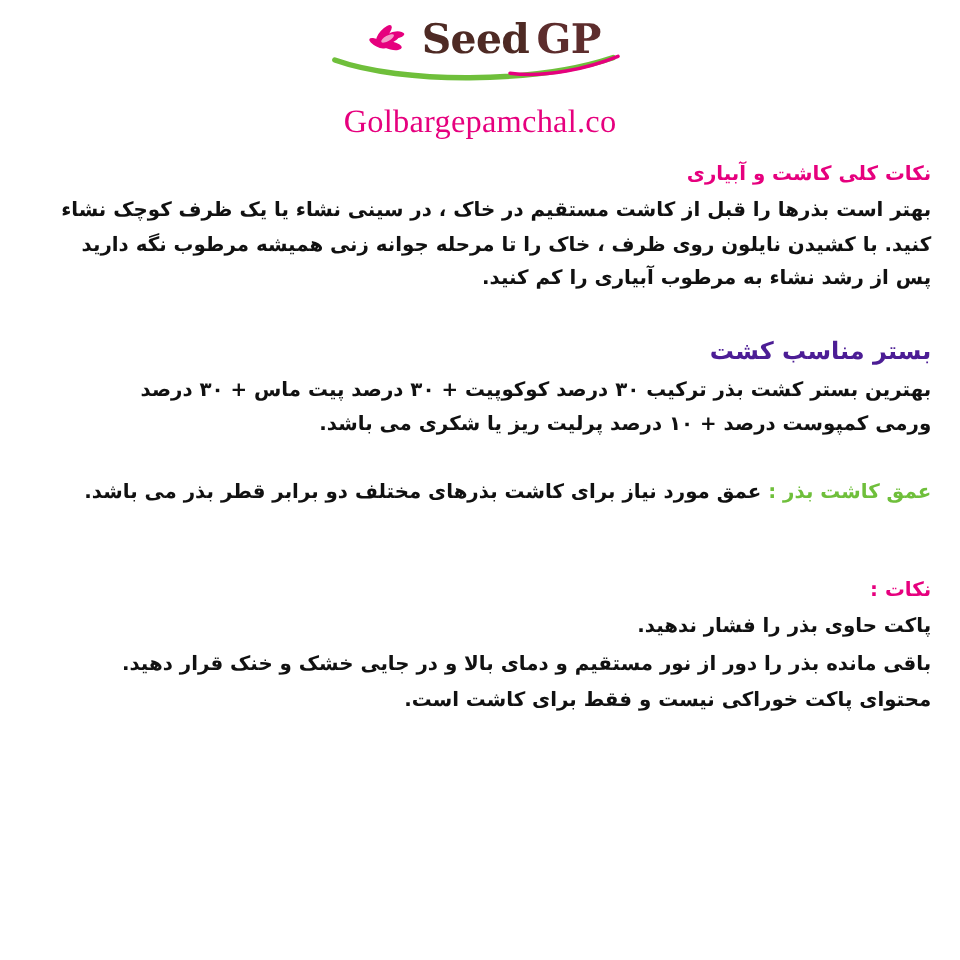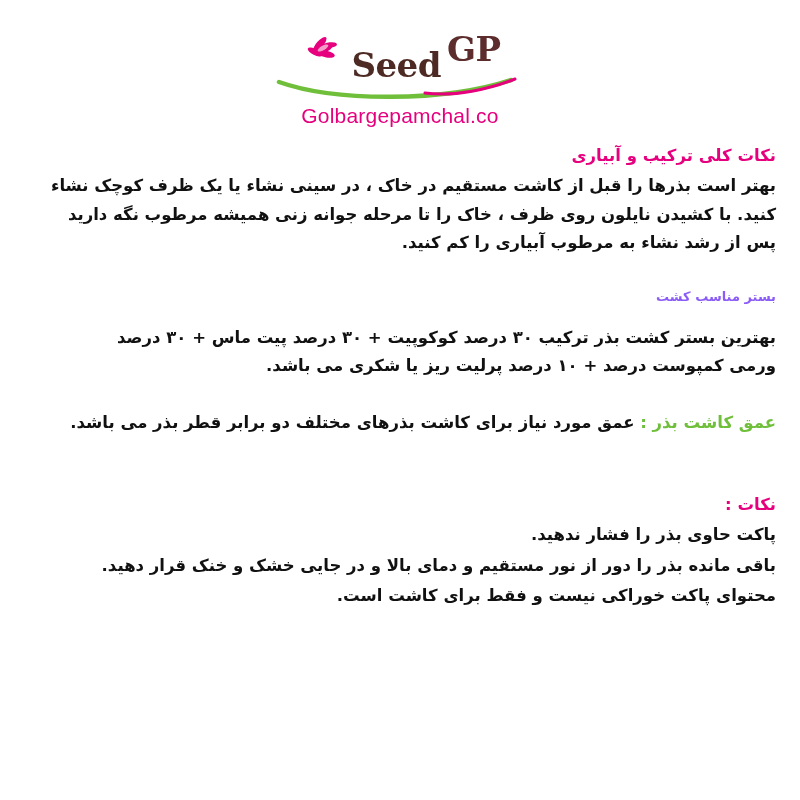--- a/index.html
+++ b/index.html
@@ -41,62 +41,62 @@
   }
   .logo-word {
     font-family: "DejaVu Serif", "Liberation Serif", serif;
     font-weight: bold;
     font-size: 34px;
     letter-spacing: -0.5px;
     line-height: 1;
     direction: ltr;
   }
   .logo-gp { color: #5d2d2d; }
-  .logo-seed { color: #4e2a24; margin-top: 32px; }
+  .logo-seed { color: #4e2a24; }
   .flower-icon {
     width: 46px;
     height: 34px;
     position: relative;
     display: inline-block;
   }
   .swoosh {
     width: 250px;
     height: 26px;
     margin-top: -6px;
     position: relative;
   }
   .logo-sub {
-    font-family: Liberation Sans, sans-serif;
-    font-size: 21px;
+    font-family: Liberation Serif, serif;
+    font-size: 27px;
     color: #e6007e;
     direction: ltr;
-    margin-top: 2px;
+    margin-top: 16px;
     letter-spacing: 0.2px;
   }
 
   
   .content {
     direction: rtl;
     text-align: right;
     font-weight: bold;
     font-size: 16.5px;
     line-height: 1.72;
   }
   .section { margin-bottom: 6px; }
   .section-heading {
     color: #e6007e;
     font-weight: bold;
     font-size: 16.5px;
     margin-bottom: 2px;
   }
   .heading-green {
-    color: #8b5cf6;
+    color: #4c1d95;
     font-weight: bold;
-    font-size: 13px;
-    margin-bottom: 16px;
+    font-size: 20px;
+    margin-bottom: 2px;
   }
   .body-text {
     color: #111111;
     font-weight: bold;
   }
   .spacer-lg { height: 22px; }
   .spacer-md { height: 14px; }
 
   .inline-row {
     margin-bottom: 4px;
@@ -146,21 +146,21 @@
         <path d="M4 6 C 60 26, 170 26, 236 4" stroke="#6fbf3b" stroke-width="4.5" fill="none" stroke-linecap="round"></path>
         <path d="M150 17 C 180 21, 215 13, 240 3" stroke="#e6007e" stroke-width="3" fill="none" stroke-linecap="round"></path>
       </svg>
     </div>
     <div class="logo-sub">Golbargepamchal.co</div>
   </div>
 
   <div class="content">
 
     <div class="section">
-      <div class="section-heading">نکات کلی ترکیب و آبیاری</div>
+      <div class="section-heading">نکات کلی کاشت و آبیاری</div>
       <div class="body-text">بهتر است بذرها را قبل از کاشت مستقیم در خاک ، در سینی نشاء یا یک ظرف کوچک نشاء کنید. با کشیدن نایلون روی ظرف ، خاک را تا مرحله جوانه زنی همیشه مرطوب نگه دارید</div>
       <div class="body-text">پس از رشد نشاء به مرطوب آبیاری را کم کنید.</div>
     </div>
 
     <div class="spacer-lg"></div>
 
     <div class="section">
       <div class="heading-green">بستر مناسب کشت</div>
       <div class="body-text">بهترین بستر کشت بذر ترکیب ۳۰ درصد کوکوپیت + ۳۰ درصد پیت ماس + ۳۰ درصد</div>
       <div class="body-text">ورمی کمپوست درصد + ۱۰ درصد پرلیت ریز یا شکری می باشد.</div>

